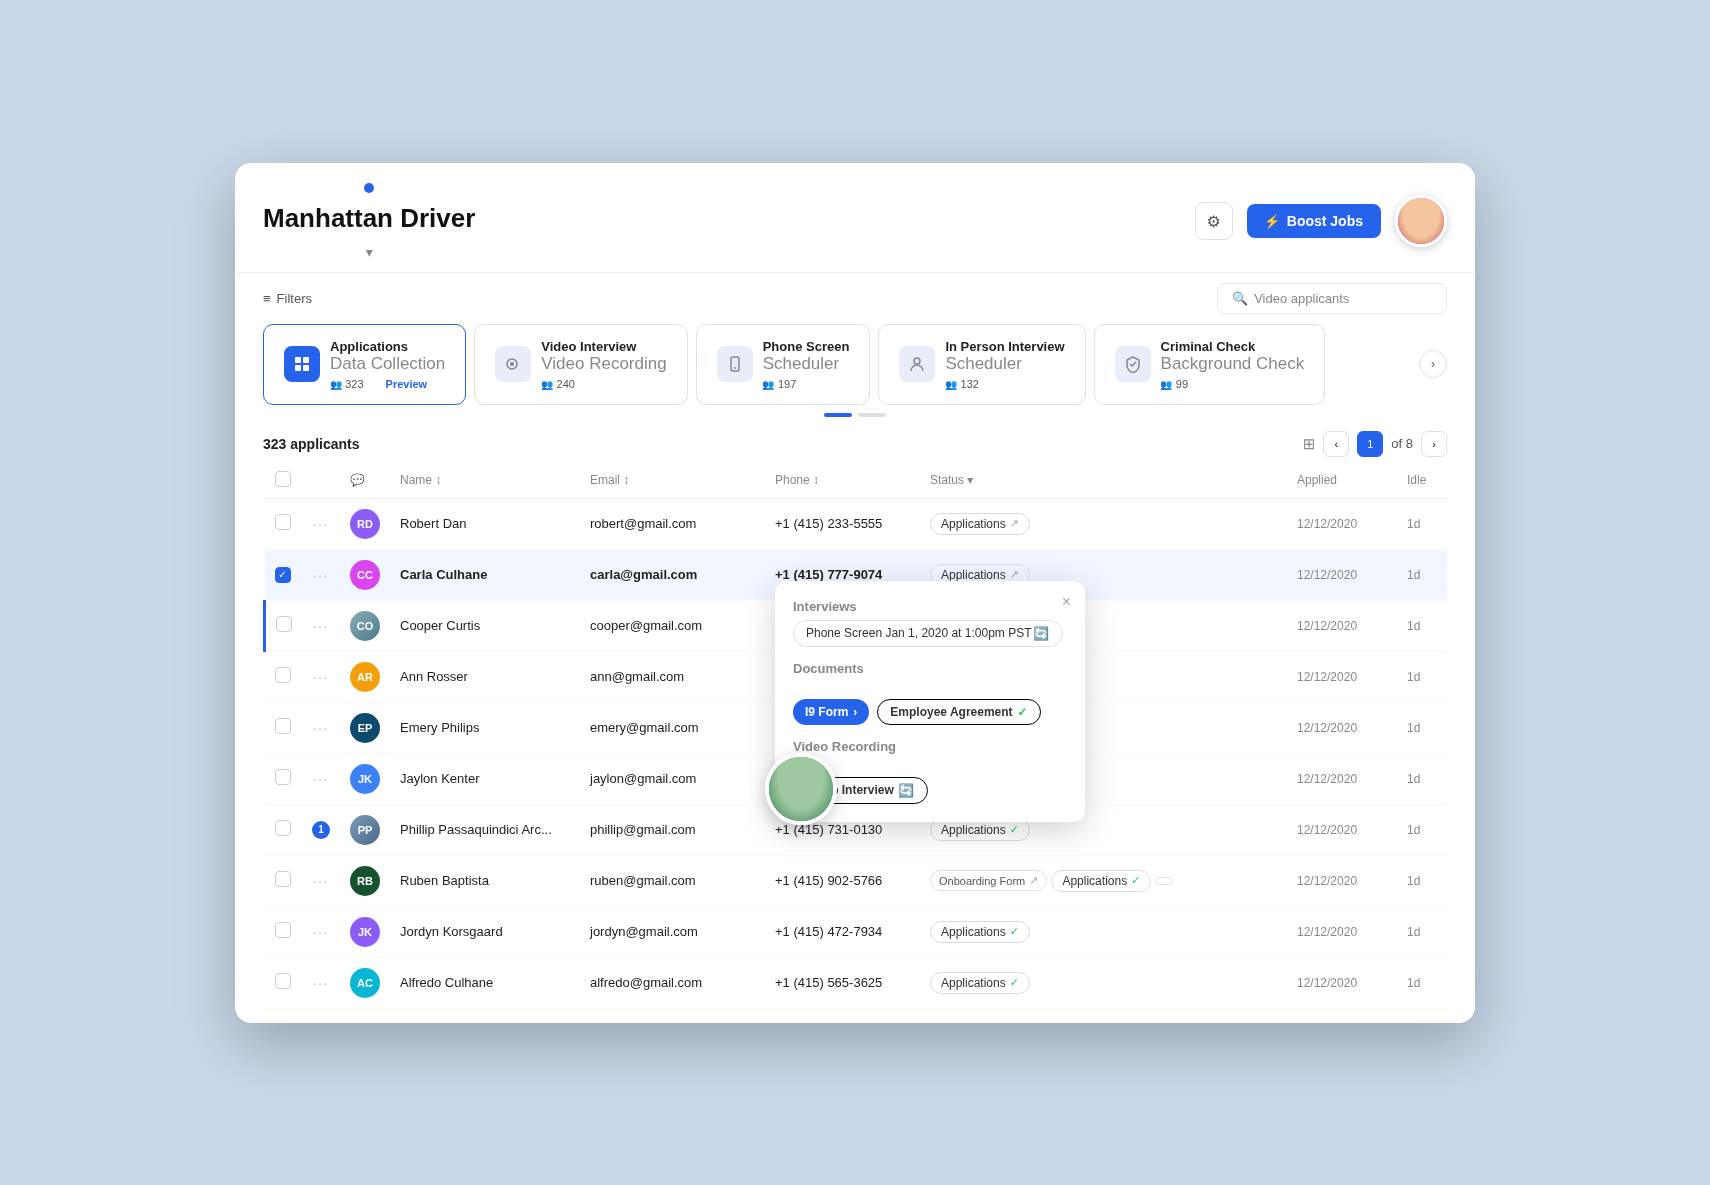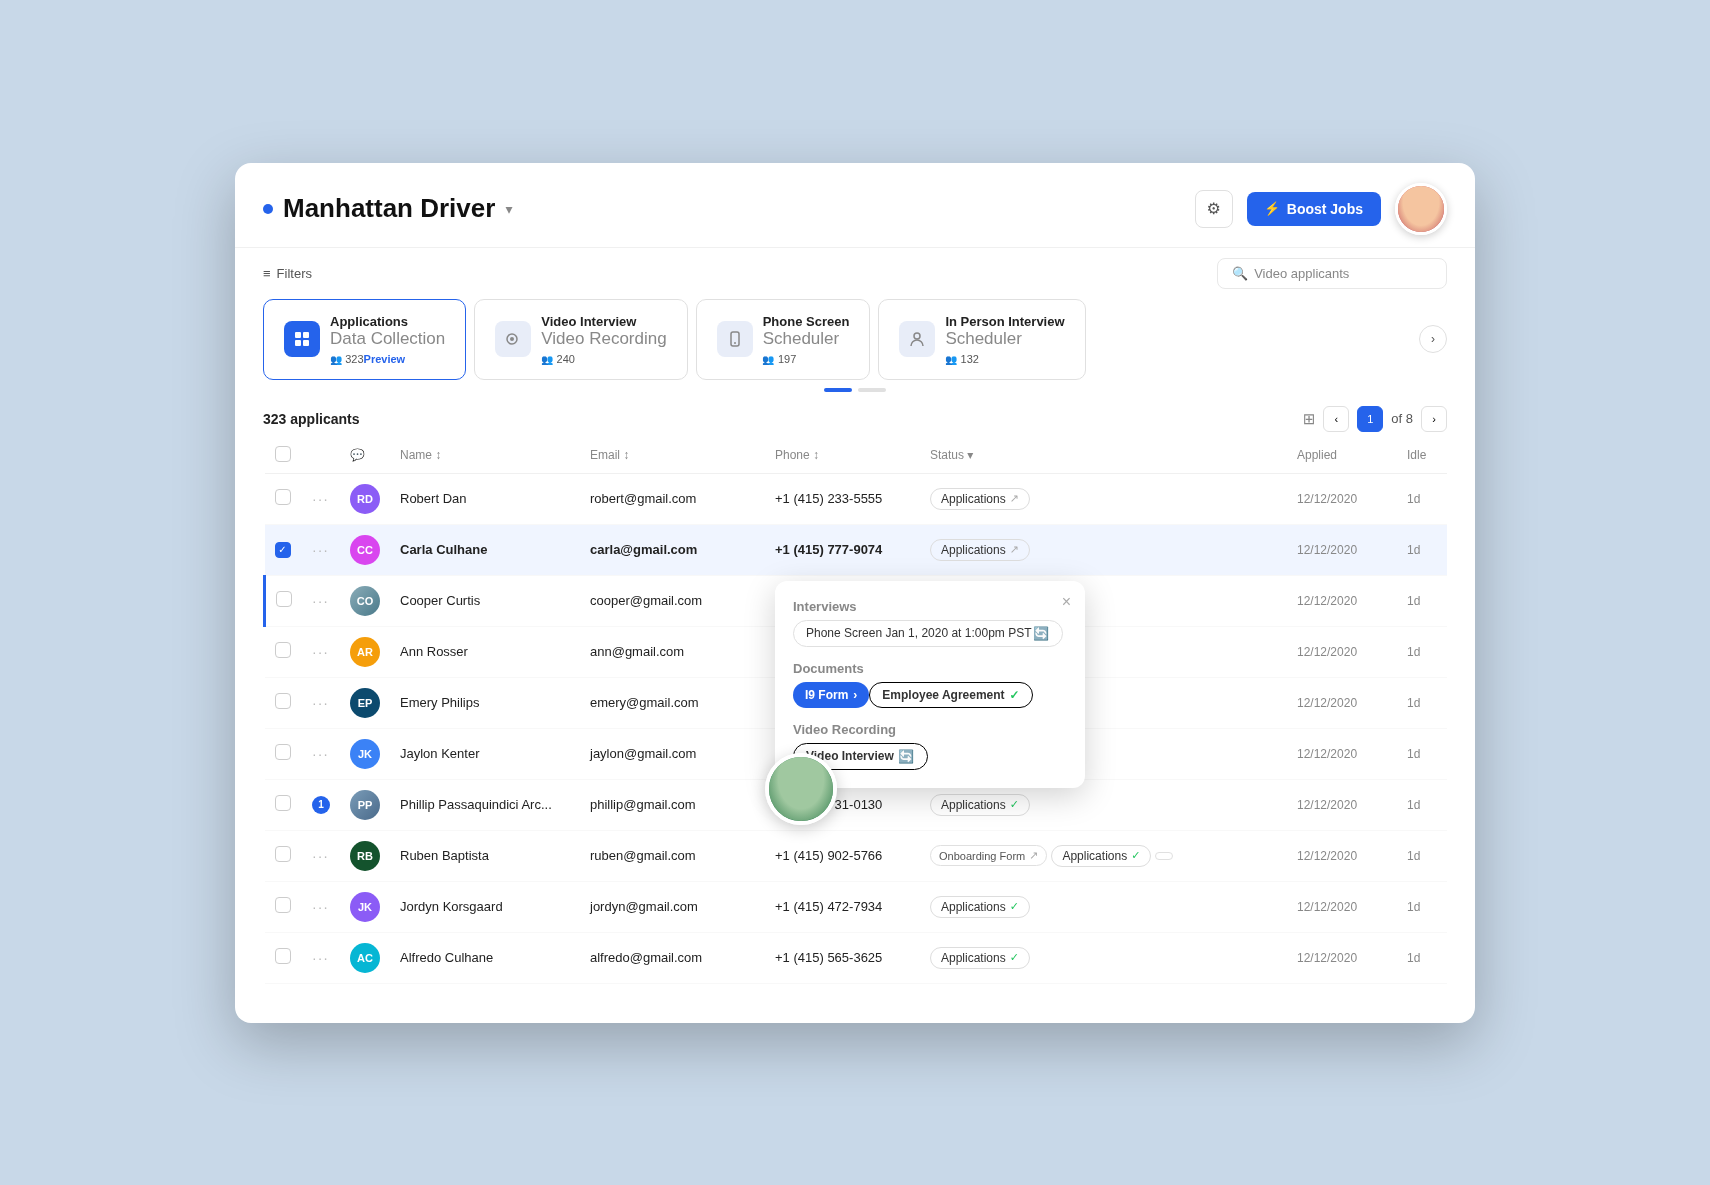--- a/index.html
+++ b/index.html
@@ -25,20 +25,21 @@
       display: flex;
       align-items: center;
       justify-content: space-between;
       padding: 20px 28px 12px 28px;
       border-bottom: 1px solid #f0f0f0;
     }
     .header-left {
       display: flex;
       align-items: center;
       gap: 10px;
+      flex-direction: column;
     }
     .job-dot {
       width: 10px; height: 10px;
       border-radius: 50%;
       background: #2563eb;
       flex-shrink: 0;
     }
     .job-title {
       font-size: 26px;
       font-weight: 700;
@@ -151,21 +152,21 @@
       flex-shrink: 0;
     }
     .tab-icon.active-icon {
       background: #2563eb;
       color: #fff;
     }
     .tab-content {}
     .tab-label { font-size: 13px; font-weight: 600; color: #222; }
     .tab-sublabel { font-size: 17px; color: #888; }
     .tab-count-row {
-      display: flex; gap: 0; margin-top: 4px;
+      display: flex; gap: 22px; margin-top: 4px;
     }
     .tab-count { font-size: 11px; color: #555; }
     .tab-count::before { content: '👥 '; font-size: 10px; }
     .preview-badge {
       font-size: 11px; color: #2563eb; font-weight: 600;
     }
     .nav-btn {
       width: 28px; height: 28px;
       border: 1px solid #e0e0e0;
       border-radius: 50%;
@@ -269,21 +270,21 @@
       padding: 5px 12px; font-size: 12px; color: #333;
     }
     .popup-section { margin-top: 14px; }
     .doc-chip {
       display: inline-flex; align-items: center; gap: 5px;
       border-radius: 20px; padding: 5px 12px; font-size: 12px; font-weight: 600;
       cursor: pointer;
     }
     .doc-chip.blue { background: #2563eb; color: #fff; }
     .doc-chip.outline { border: 1px solid #000000; color: #333; }
-    .doc-chips-row { display: flex; gap: 0; flex-wrap: wrap; margin-top: 6px; }
+    .doc-chips-row { display: flex; gap: 8px; flex-wrap: wrap; margin-top: 23px; }
     .spinner { display: inline-block; font-size: 13px; }
     
     .large-avatar {
       width: 72px; height: 72px; border-radius: 50%;
       background: linear-gradient(135deg, #4a9a6a, #2d7a4a);
       border: 4px solid #fff;
       box-shadow: 0 4px 16px rgba(0,0,0,0.2);
       position: absolute;
       top: 590px; left: 530px;
       z-index: 101;
@@ -403,20 +404,35 @@
         <svg width="18" height="18" viewBox="0 0 18 18" fill="none">
           <circle cx="9" cy="6" r="3" stroke="#888" stroke-width="1.5"></circle>
           <path d="M3 16c0-3.3 2.7-6 6-6s6 2.7 6 6" stroke="#888" stroke-width="1.5"></path>
         </svg>
       </div>
       <div class="tab-content">
         <div class="tab-label">In Person Interview</div>
         <div class="tab-sublabel">Scheduler</div>
         <div class="tab-count-row">
             <span class="tab-count">132</span>
+          </div>
+      </div>
+    </div>
+    <div class="pipeline-tab">
+      <div class="tab-icon">
+        <svg width="18" height="18" viewBox="0 0 18 18" fill="none">
+          <path d="M9 2L3 5v5c0 3.5 2.5 6.7 6 7.5C12.5 16.7 15 13.5 15 10V5L9 2z" stroke="#888" stroke-width="1.5"></path>
+          <polyline points="6,9 8,11 12,7" stroke="#888" stroke-width="1.5" fill="none"></polyline>
+        </svg>
+      </div>
+      <div class="tab-content">
+        <div class="tab-label">Criminal Check</div>
+        <div class="tab-sublabel">Background Check</div>
+        <div class="tab-count-row">
+            <span class="tab-count">99</span>
           </div>
       </div>
     </div>
     <div style="display:flex;align-items:center;margin-left:auto;">
       <div class="nav-btn">›</div>
     </div>
   </div>
 
   <div class="pipeline-dots">
     <div class="dot active"></div>

